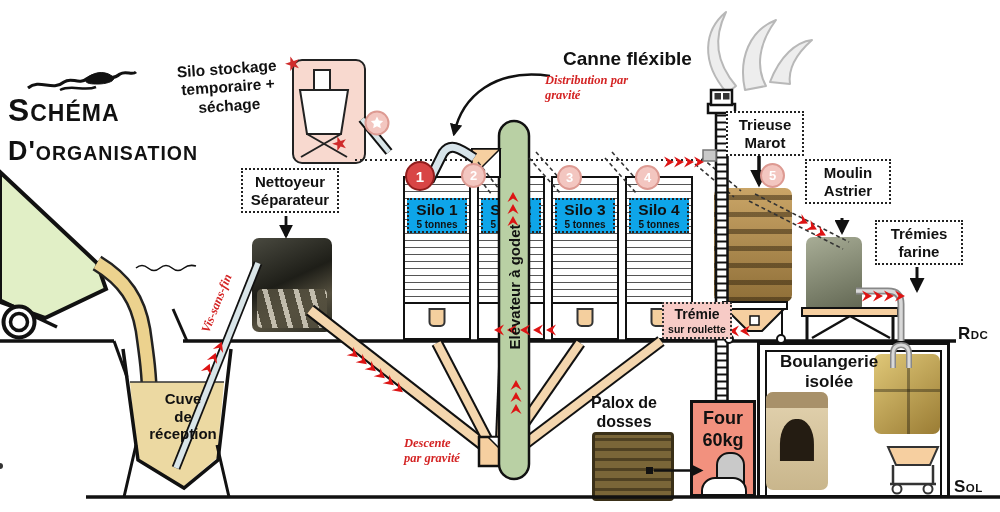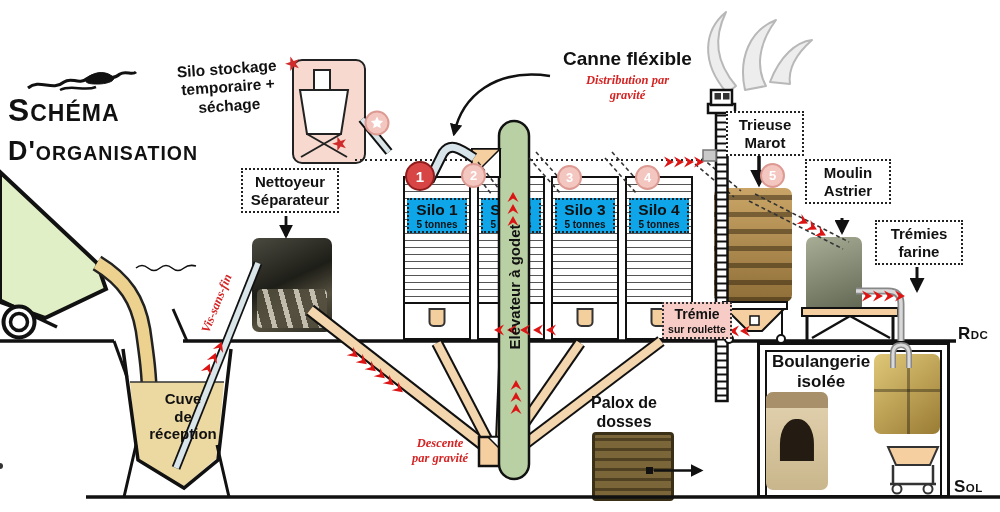--- a/index.html
+++ b/index.html
@@ -3,21 +3,21 @@
 <meta charset="utf-8">
 <style>
   html,body{margin:0;padding:0;background:#fff;}
   .canvas{position:relative;width:1000px;height:512px;background:#fff;overflow:hidden;
           font-family:"Liberation Sans",sans-serif;color:#111;}
   .abs{position:absolute;}
   .pre{white-space:pre-line;}
   .lbl{font-weight:bold;color:#111;line-height:1.18;}
   .dotted-box{background:#fff;border:2.5px dotted #222;text-align:center;padding:3px 5px;z-index:10;}
   .red-note{font-family:"Liberation Serif",serif;font-style:italic;font-weight:bold;
-            color:#d42424;text-align:center;line-height:1.2;z-index:10;}
+            color:#d42424;text-align:left;line-height:1.2;z-index:10;}
   svg.layer{position:absolute;left:0;top:0;z-index:5;}
   .txt{z-index:10;}
 
   
   .title-line{display:block;font-weight:bold;letter-spacing:1px;}
   .t1{font-size:23px;}
   .t2{font-size:19.5px;margin-top:7px;text-align:right;}
   .title-line::first-letter{font-size:1.38em;}
 
   
@@ -114,20 +114,26 @@
     <div class="roof"></div>
     <div class="mouth"></div>
   </div>
 
   <div class="photo ph-flour abs" style="left:874px;top:354px;width:66px;height:80px;z-index:2;">
     <div class="cross"></div>
   </div>
 
   <div class="photo ph-palox abs" style="left:592px;top:432px;width:76px;height:63px;z-index:2;"></div>
 
+  <div class="four">
+    <div class="four-text pre">Four
+60kg</div>
+    <div class="four-door"></div>
+    <div class="four-base"></div>
+  </div>
 
   <div class="silo" style="left:403px;">
     <div class="silo-stripes"></div>
     <div class="silo-label">
       <span class="silo-name">Silo 1</span>
       <span class="silo-cap">5 tonnes</span>
     </div>
     <div class="silo-band">
       <div class="hopper-icon"></div>
     </div>
@@ -427,21 +433,21 @@
 Astrier</div>
 
   <div class="abs dotted-box lbl pre" style="left:875px;top:220px;width:74px;font-size:15px;">Trémies
 farine</div>
 
   <div class="tremie-roulette">
     <div class="lbl" style="font-size:14px;">Trémie</div>
     <div class="lbl" style="font-size:10.5px;">sur roulette</div>
   </div>
 
-  <div class="abs txt lbl pre" style="left:768px;top:352px;width:106px;text-align:center;font-size:17px;z-index:10;">Boulangerie
+  <div class="abs txt lbl pre" style="left:768px;top:352px;width:106px;text-align:center;font-size:17px;z-index:10;padding-left:8px;">Boulangerie
 isolée</div>
 
   <div class="abs txt lbl pre" style="left:584px;top:394px;width:80px;text-align:center;font-size:16px;">Palox de
 dosses</div>
 
   <div class="abs floor-label" style="left:958px;top:324px;">RDC</div>
   <div class="abs floor-label" style="left:954px;top:477px;">SOL</div>
 
 </div>
 

